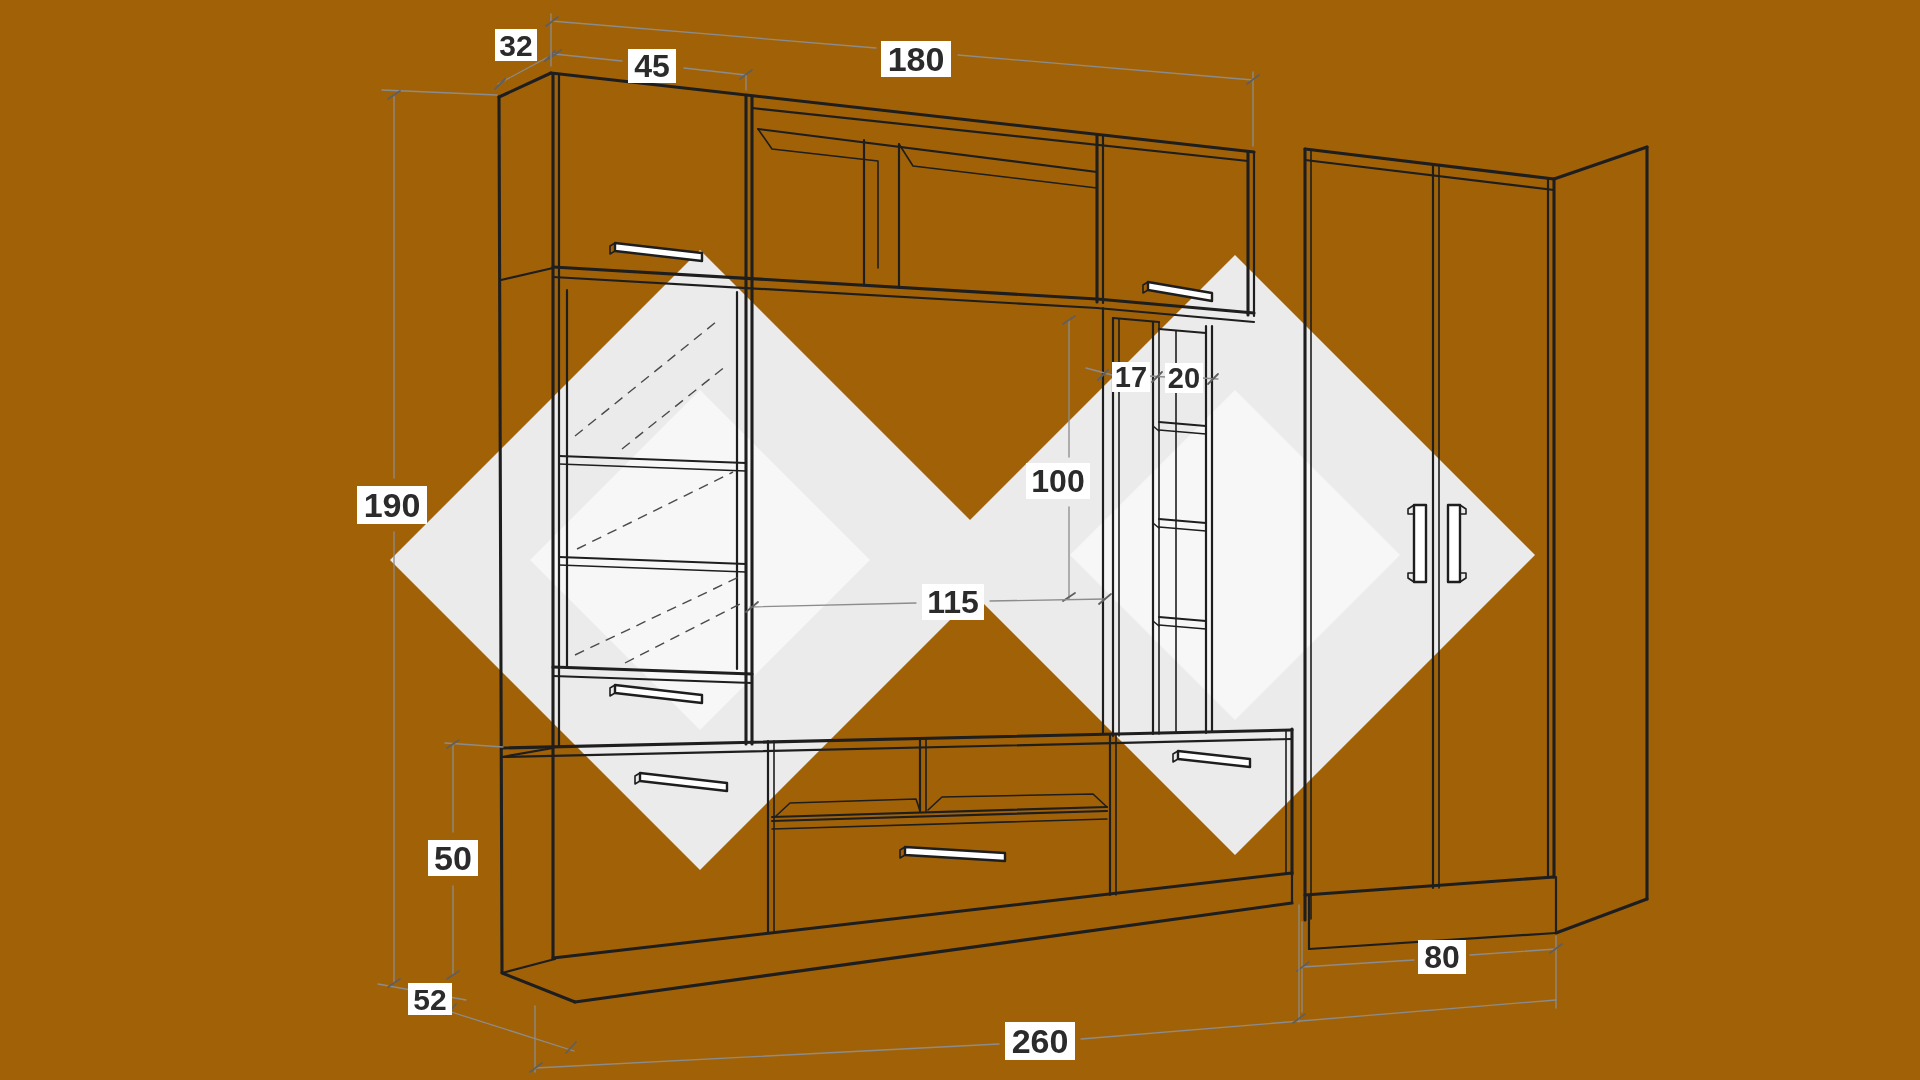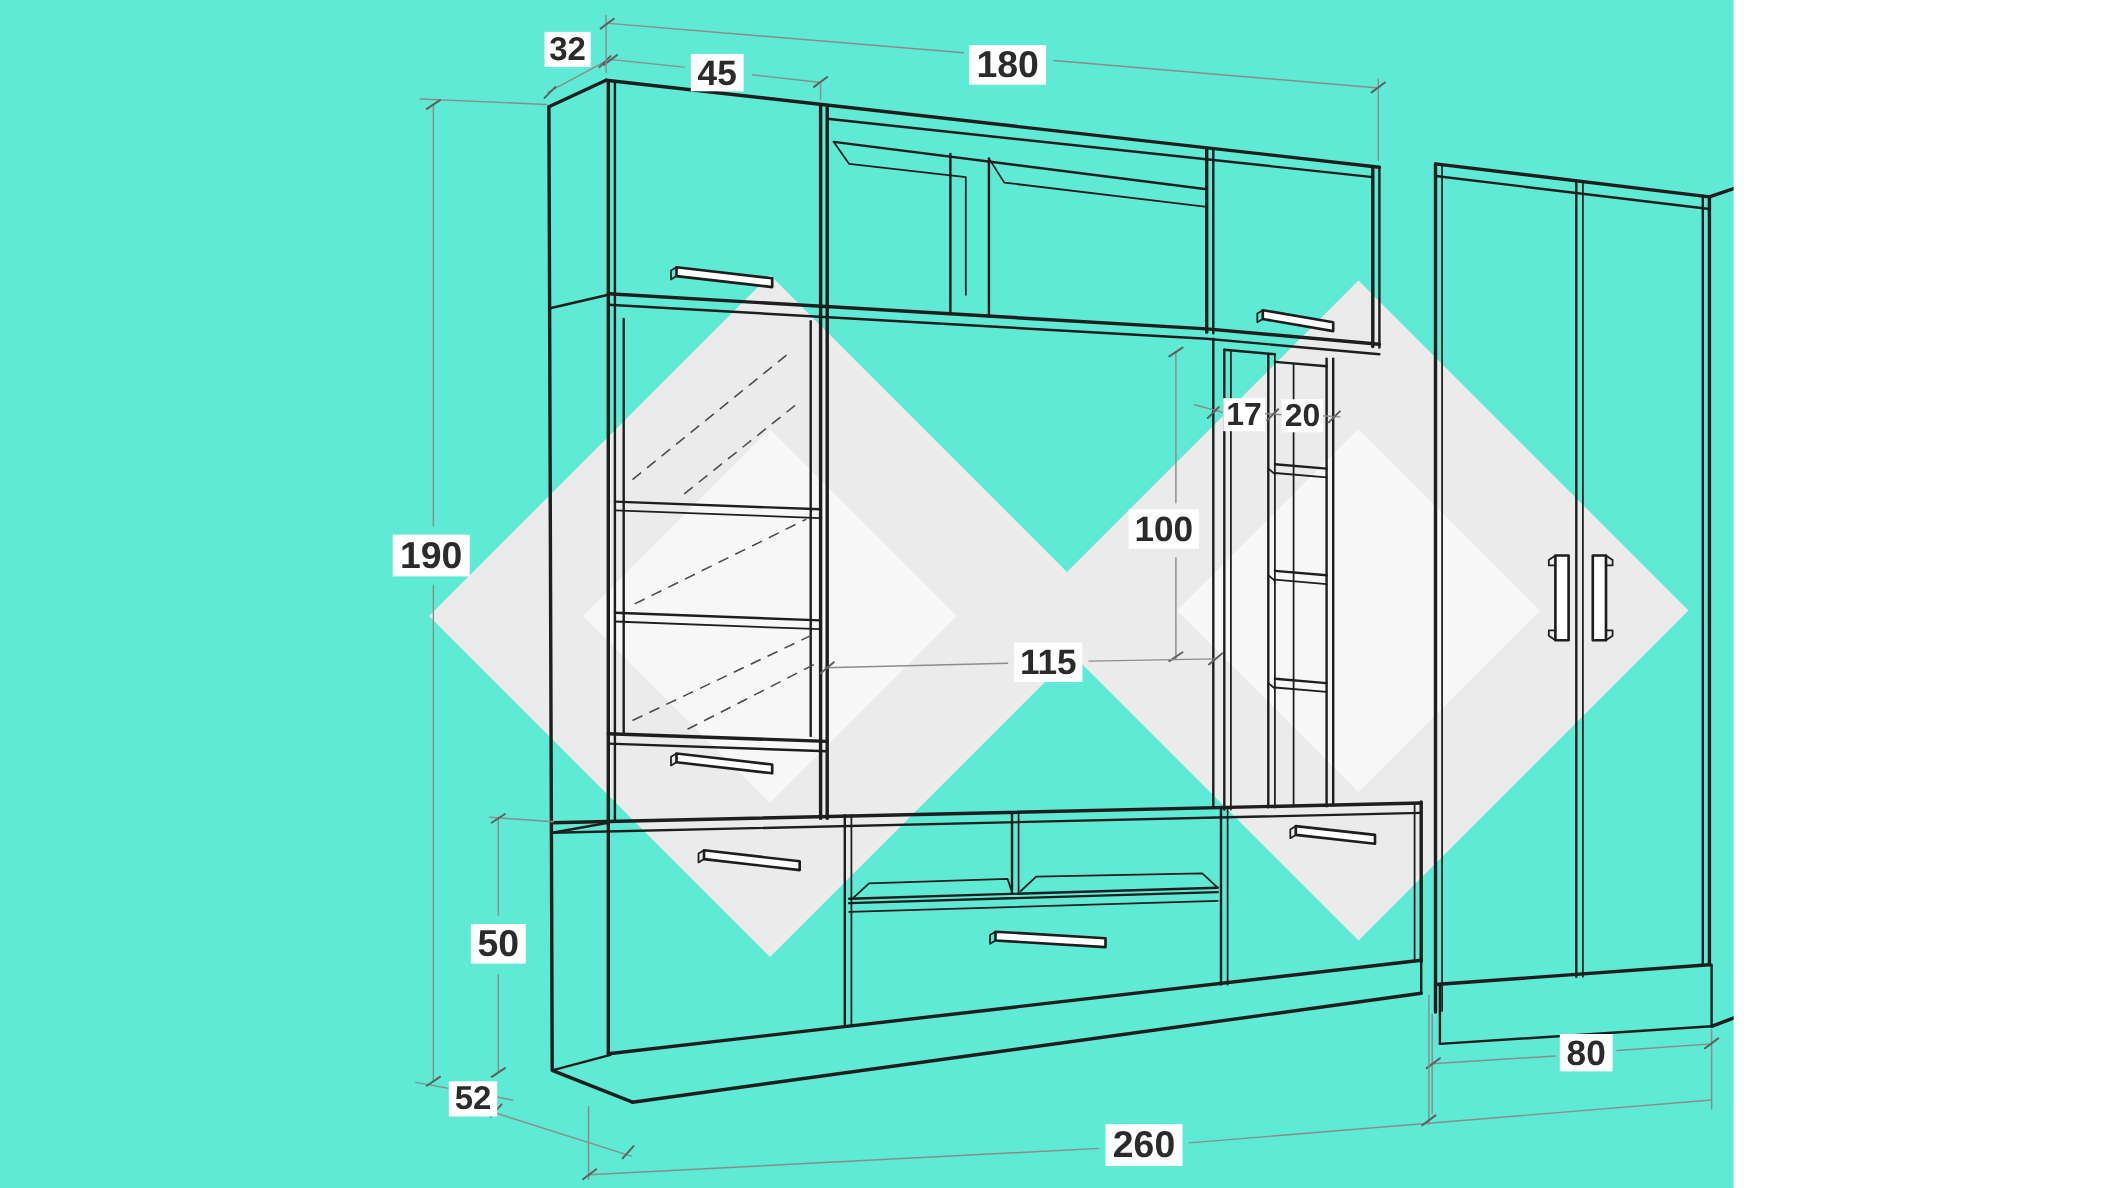--- a/index.html
+++ b/index.html
@@ -1,16 +1,16 @@
 <!DOCTYPE html>
 <html><head>
 <meta charset="utf-8">
 <style>
   html,body{margin:0;padding:0;background:#ffffff;}
-  .stage{position:relative;width:1576px;height:1080px;background:#5eead4;overflow:hidden;
+  .stage{position:relative;width:1920px;height:1080px;background:#a16207;overflow:hidden;
          font-family:"Liberation Sans", sans-serif;}
   svg{position:absolute;inset:0;display:block;}
   .ink    {stroke:#1e1e1e;fill:none;stroke-linecap:round;stroke-linejoin:round;}
   .w3     {stroke-width:3.1;}
   .w2     {stroke-width:2.2;}
   .w1     {stroke-width:1.6;}
   .dimln  {stroke:#8c8c8c;stroke-width:1.3;fill:none;stroke-linecap:round;}
   .tick   {stroke:#5f5f5f;stroke-width:1.8;fill:none;stroke-linecap:round;}
   .glass  {stroke:#4a4a4a;stroke-width:1.4;fill:none;stroke-dasharray:10 7;}
   .handle {stroke:#1e1e1e;stroke-width:2.4;fill:#ffffff;stroke-linejoin:round;}

